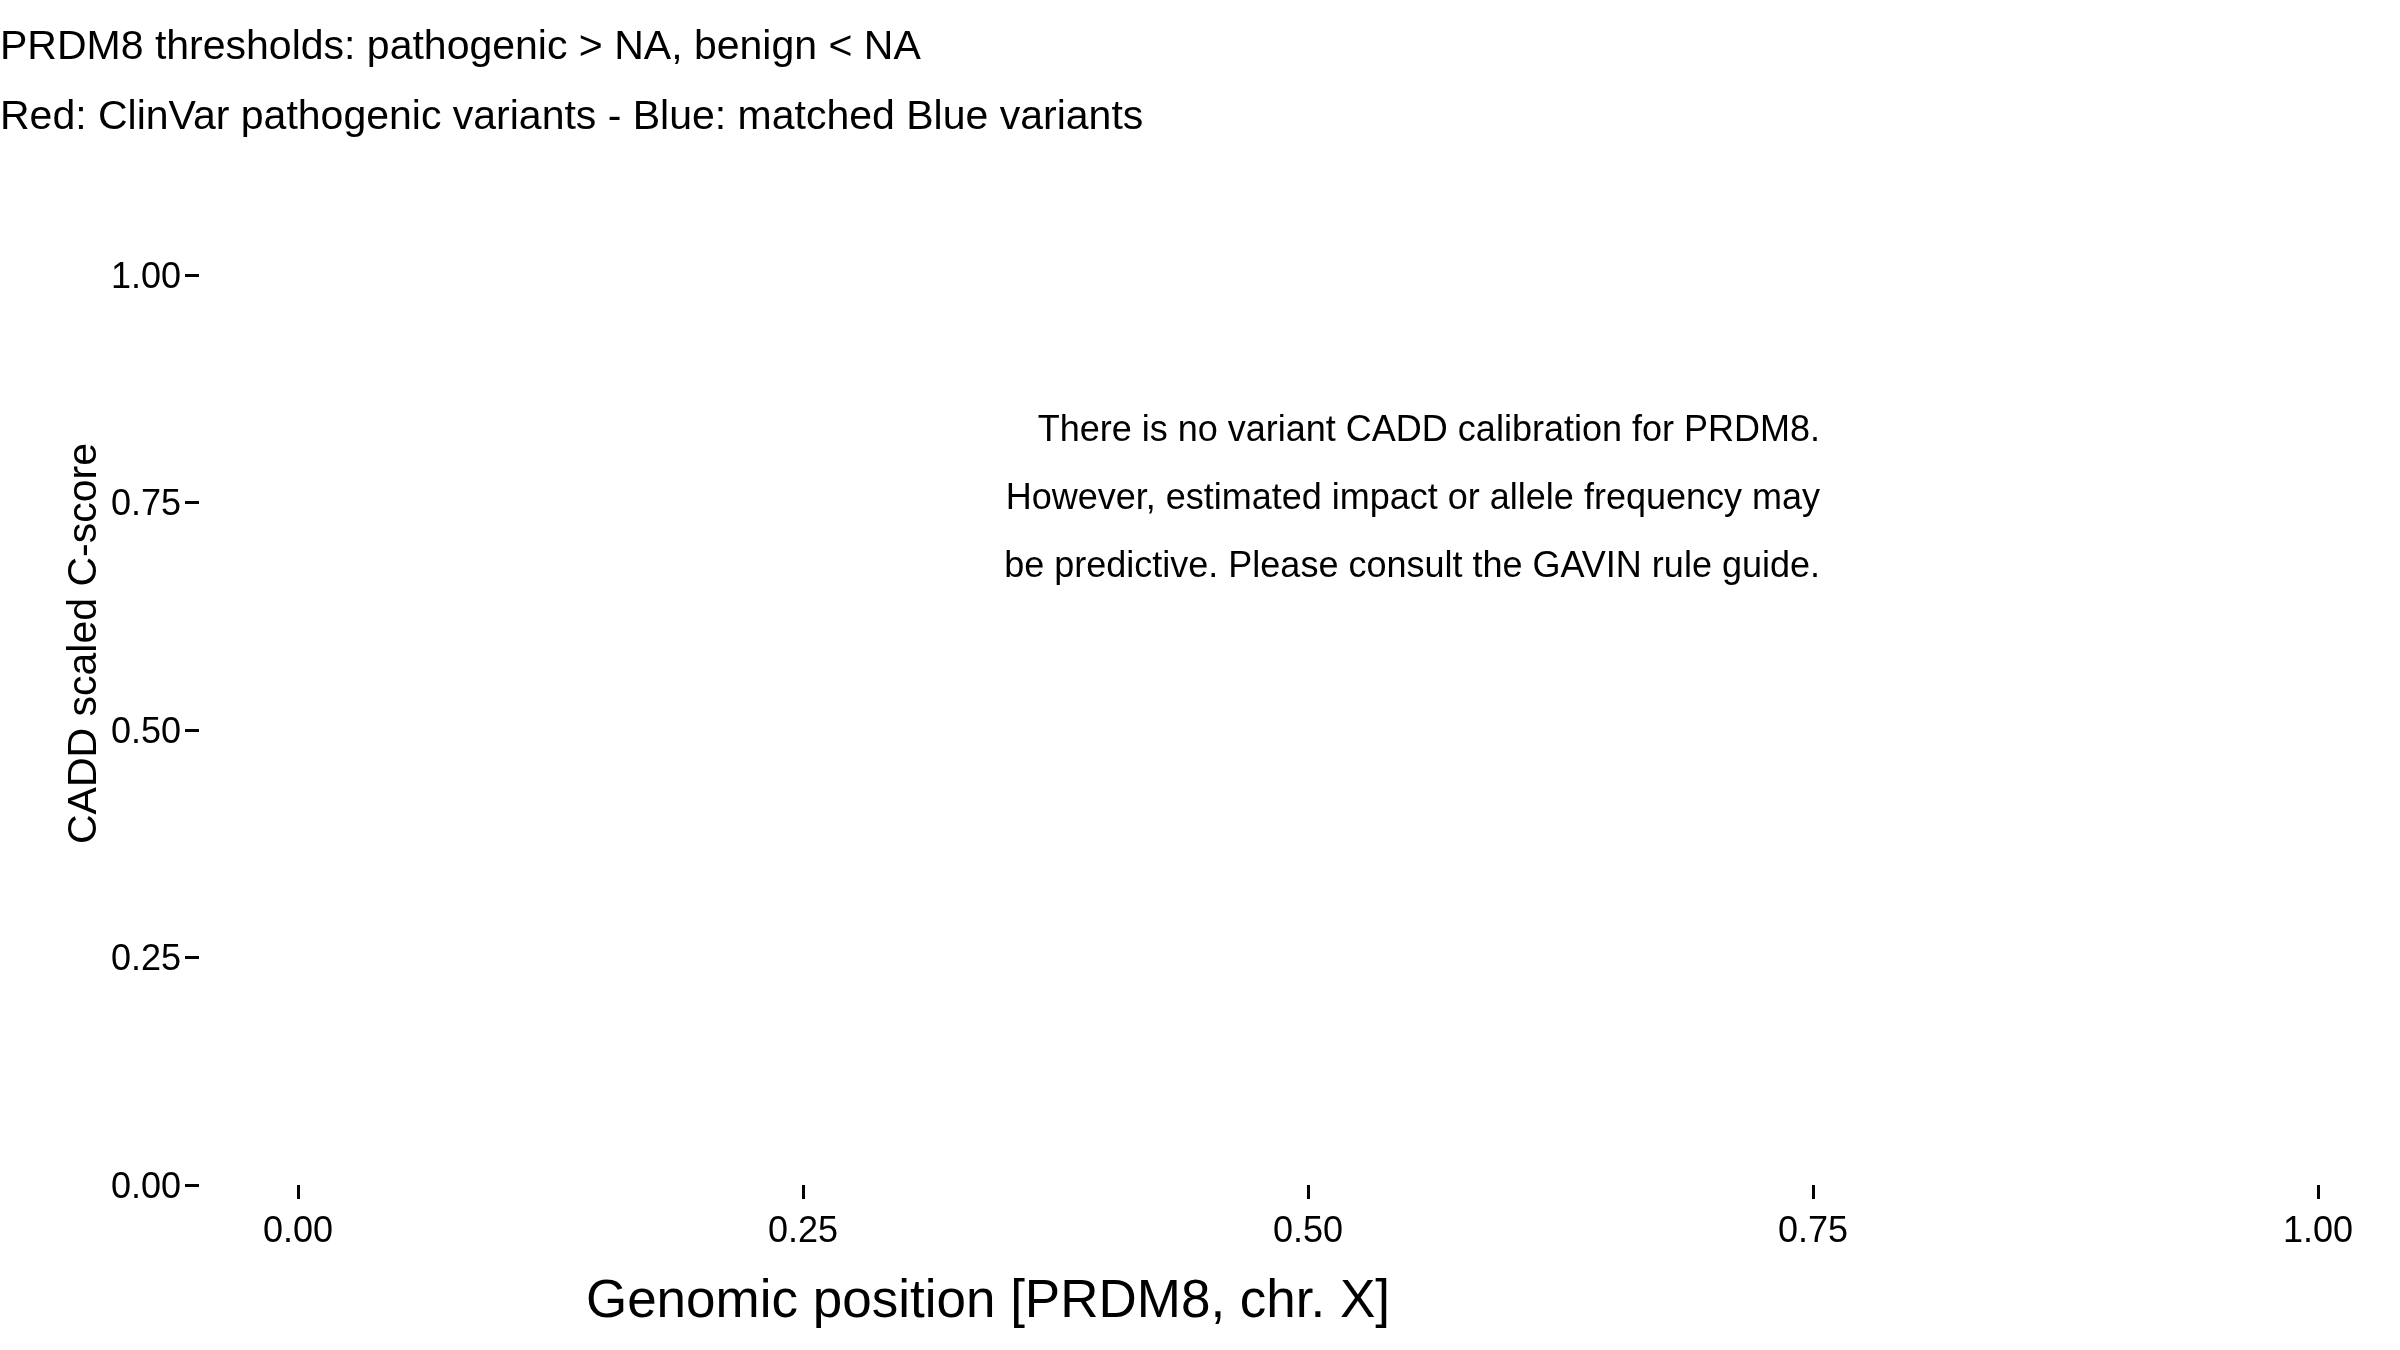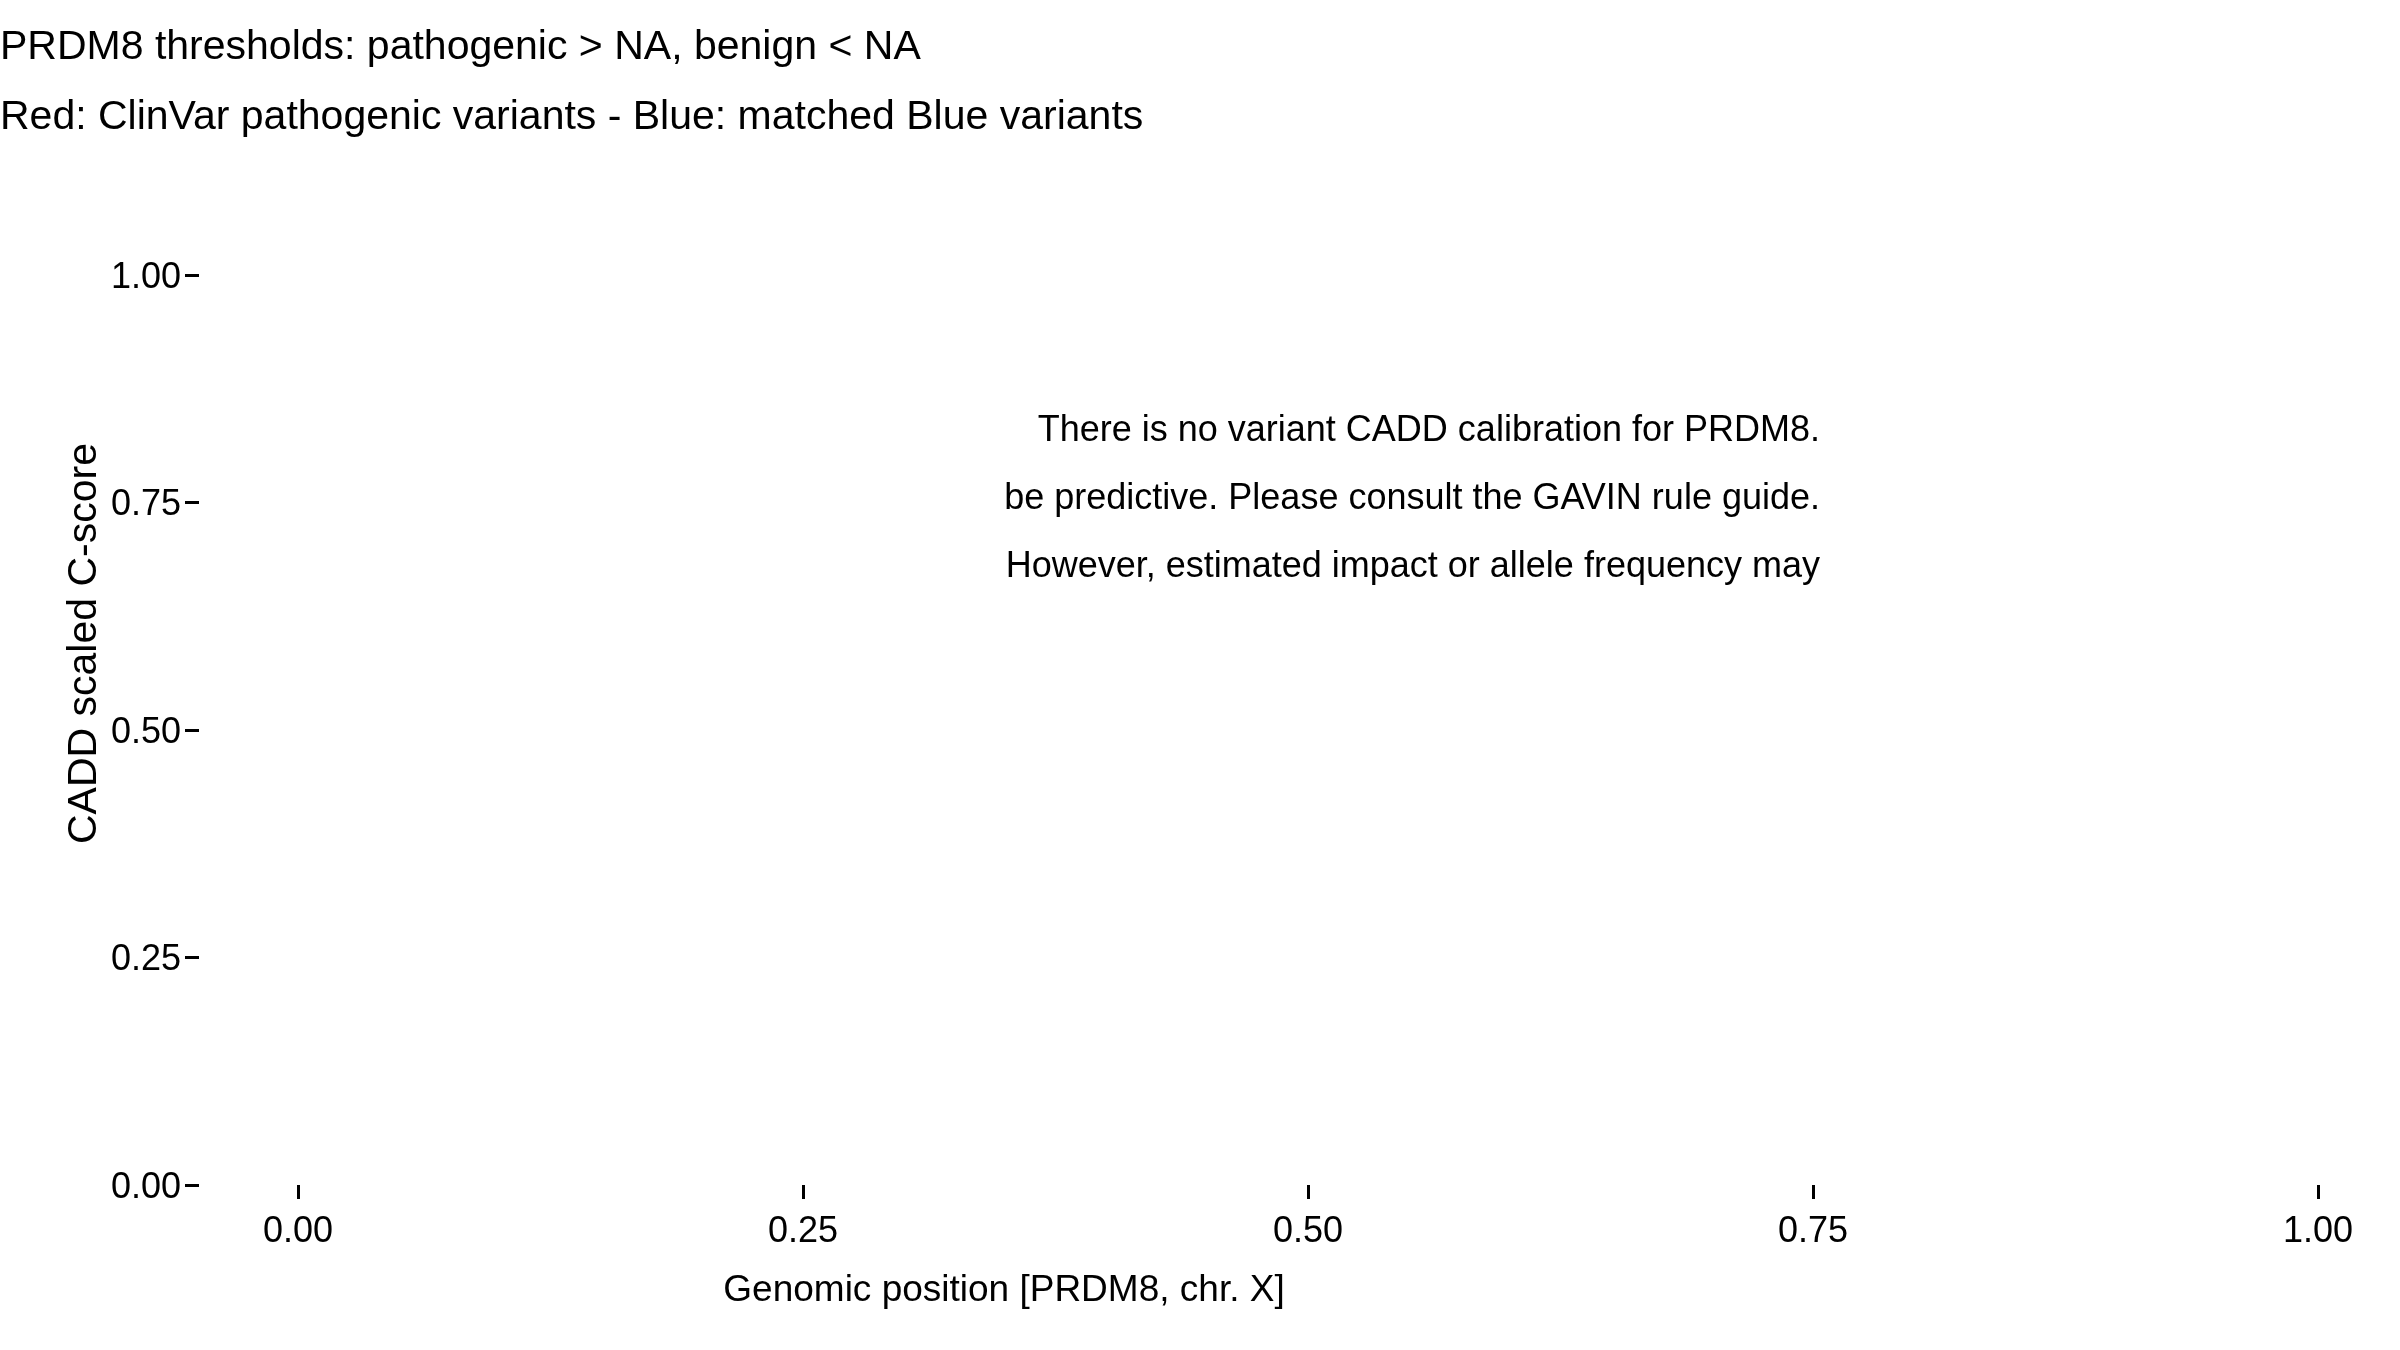--- a/index.html
+++ b/index.html
@@ -45,23 +45,22 @@
     transform: rotate(-90deg);
     transform-origin: center center;
     white-space: pre;
   }
   .xlab {
     position: absolute;
     left: 0;
     top: 1268px;
     width: 1976px;
     text-align: center;
-    font-size: 37px;
+    font-size: 53px;
     white-space: pre;
-    margin-left: 16px;
   }
 
   
   .panel {
     position: absolute;
     left: 199px;
     top: 272px;
     width: 2185px;
     height: 910px;
     background: #ffffff;
@@ -158,17 +157,17 @@
   <div class="xtick-label" style="left:1813px;">0.75</div>
   <div class="xtick-mark" style="left:1812px;"></div>
 
   <div class="xtick-label" style="left:2318px;">1.00</div>
   <div class="xtick-mark" style="left:2317px;"></div>
 
   <div class="panel"></div>
 
   <div class="annotation">
     <div class="annotation-line">There is no variant CADD calibration for PRDM8.</div>
+    <div class="annotation-line">However, estimated impact or allele frequency may</div>
     <div class="annotation-line">be predictive. Please consult the GAVIN rule guide.</div>
-    <div class="annotation-line">However, estimated impact or allele frequency may</div>
   </div>
 
 </div>
 
 </body></html>

